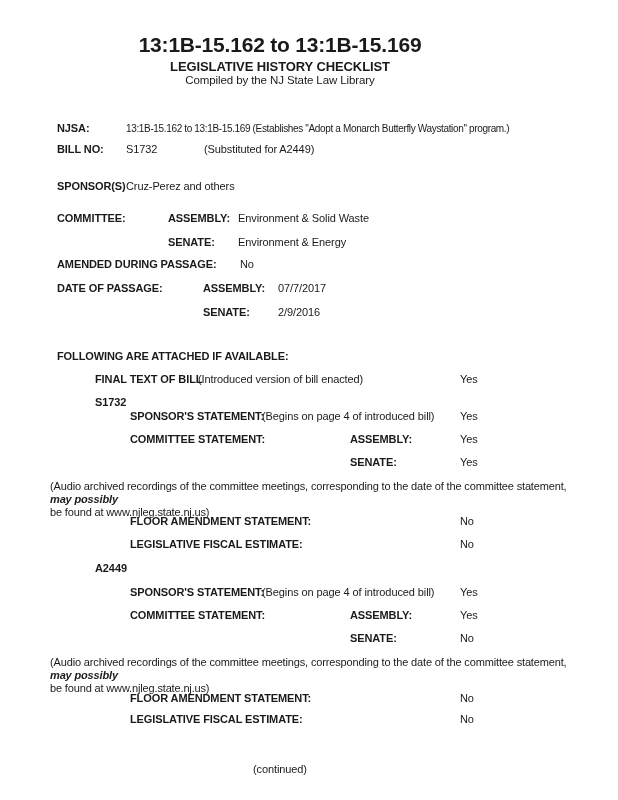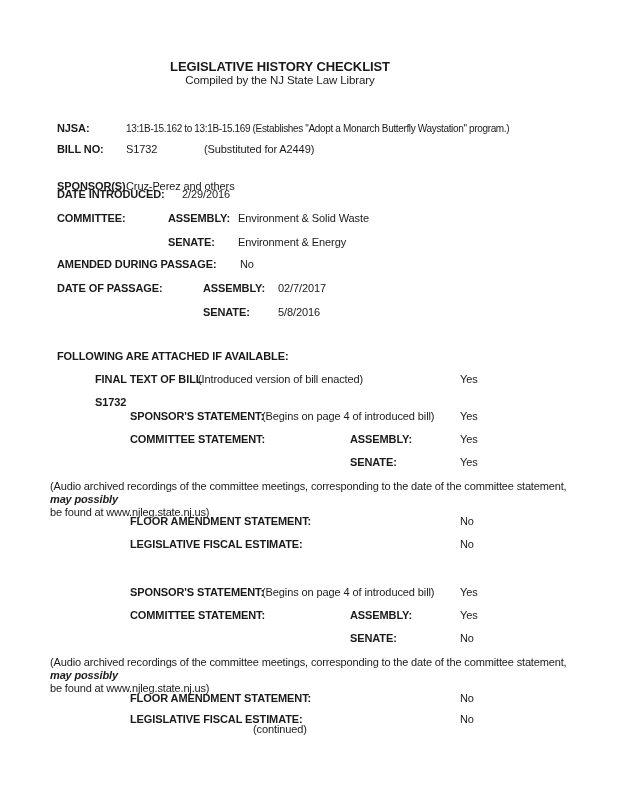--- a/index.html
+++ b/index.html
@@ -29,75 +29,72 @@
   .b { font-weight: bold; }
   .small-fit { font-size: 10px; letter-spacing: -0.35px; }
   .p-note {
     position: absolute;
     left: 50px;
     width: 530px;
     line-height: 13px;
     letter-spacing: -0.15px;
   }
   .bi { font-weight: bold; font-style: italic; }
-  .continued { position: absolute; left: 253px; white-space: nowrap; }
+  .continued { position: absolute; left: 253px; white-space: nowrap; margin-top: 40px; }
 </style>
 </head>
 <body>
 
 <div class="page">
 
+  <div class="hdr title">13:1B-15.162 to 13:1B-15.169</div>
   <div class="hdr tagline">Compiled by the NJ State Law Library</div>
   <div class="hdr subtitle">LEGISLATIVE HISTORY CHECKLIST</div>
 
 
   <div class="row" style="top:122px">
     <span class="b" style="left:57px">NJSA:</span>
     <span class="small-fit" style="left:126px;top:1px">13:1B-15.162 to 13:1B-15.169 (Establishes "Adopt a Monarch Butterfly Waystation" program.)</span>
   </div>
 
   <div class="row" style="top:143px">
     <span class="b" style="left:57px">BILL NO:</span>
     <span style="left:126px">S1732</span>
     <span style="left:204px">(Substituted for A2449)</span>
   </div>
 
   <div class="row" style="top:180px">
     <span class="b" style="left:57px">SPONSOR(S)</span>
     <span style="left:126px">Cruz-Perez and others</span>
   </div>
 
-  <div class="row" style="top:188px">
-    <span class="b" style="left:57px">DATE INTRODUCED:</span>
-    <span style="left:182px">2/29/2016</span>
-  </div>
 
   <div class="row" style="top:212px">
     <span class="b" style="left:57px">COMMITTEE:</span>
     <span class="b" style="left:168px">ASSEMBLY:</span>
     <span style="left:238px">Environment &amp; Solid Waste</span>
   </div>
   <div class="row" style="top:236px">
     <span class="b" style="left:168px">SENATE:</span>
     <span style="left:238px">Environment &amp; Energy</span>
   </div>
 
   <div class="row" style="top:258px">
     <span class="b" style="left:57px">AMENDED DURING PASSAGE:</span>
     <span style="left:240px">No</span>
   </div>
 
   <div class="row" style="top:282px">
     <span class="b" style="left:57px">DATE OF PASSAGE:</span>
     <span class="b" style="left:203px">ASSEMBLY:</span>
-    <span style="left:278px">02/7/2017</span>
+    <span style="left:278px">07/7/2017</span>
   </div>
   <div class="row" style="top:306px">
     <span class="b" style="left:203px">SENATE:</span>
-    <span style="left:278px">5/8/2016</span>
+    <span style="left:278px">2/9/2016</span>
   </div>
 
 
   <div class="row" style="top:350px">
     <span class="b" style="left:57px">FOLLOWING ARE ATTACHED IF AVAILABLE:</span>
   </div>
 
   <div class="row" style="top:373px">
     <span class="b" style="left:95px">FINAL TEXT OF BILL</span>
     <span style="left:198px">(Introduced version of bill enacted)</span>
@@ -129,20 +126,23 @@
 
   <div class="row" style="top:515px">
     <span class="b" style="left:130px">FLOOR AMENDMENT STATEMENT:</span>
     <span style="left:460px">No</span>
   </div>
   <div class="row" style="top:538px">
     <span class="b" style="left:130px">LEGISLATIVE FISCAL ESTIMATE:</span>
     <span style="left:460px">No</span>
   </div>
 
+  <div class="row" style="top:562px">
+    <span class="b" style="left:95px">A2449</span>
+  </div>
   <div class="row" style="top:586px">
     <span class="b" style="left:130px">SPONSOR'S STATEMENT:</span>
     <span style="left:262px">(Begins on page 4 of introduced bill)</span>
     <span style="left:460px">Yes</span>
   </div>
   <div class="row" style="top:609px">
     <span class="b" style="left:130px">COMMITTEE STATEMENT:</span>
     <span class="b" style="left:350px">ASSEMBLY:</span>
     <span style="left:460px">Yes</span>
   </div>

